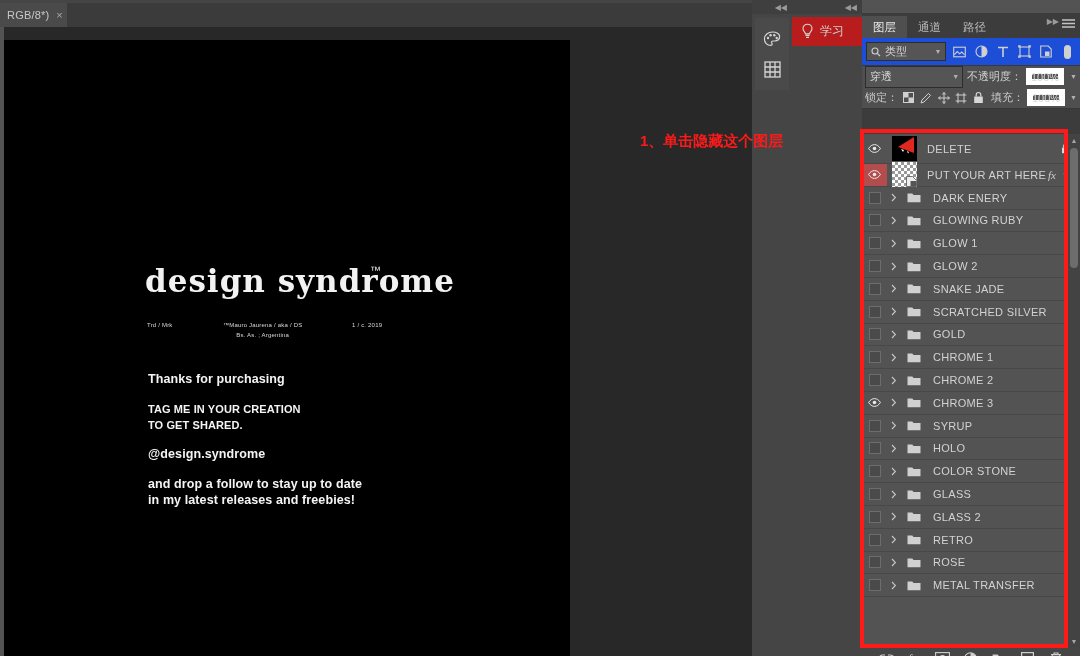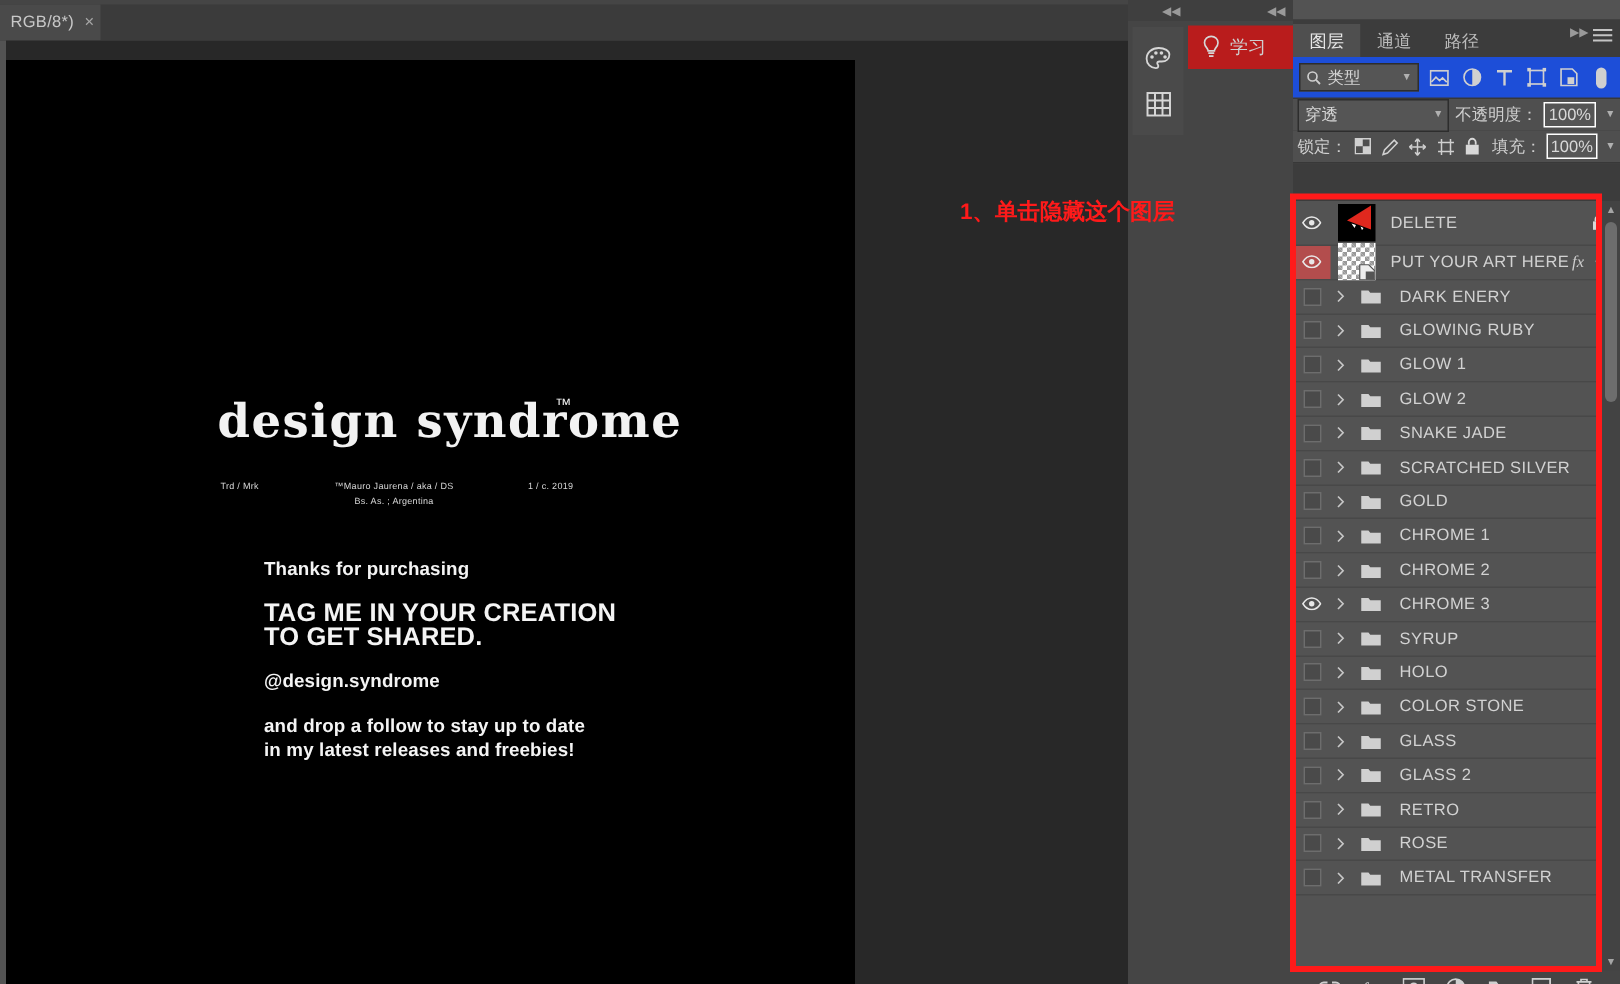--- a/index.html
+++ b/index.html
@@ -46,24 +46,24 @@
     position: absolute; left: 366px; top: 224px;
     font-size: 11px; color: #f0f0f0; font-family: "Liberation Sans", sans-serif;
   }
   .fine { position: absolute; color: #d8d8d8; font-size: 6px; letter-spacing: .2px; white-space: nowrap; }
   .fine.f1 { left: 143px; top: 282px; }
   .fine.f2 { left: 219px; top: 280px; text-align: center; line-height: 10px; }
   .fine.f3 { left: 348px; top: 282px; }
 
   .body-txt {
     position: absolute; color: #f4f4f4; font-weight: 700;
-    font-size: 12.5px; letter-spacing: .1px; line-height: 16px; white-space: pre-line; margin-left: 28px;
+    font-size: 12.5px; letter-spacing: .1px; line-height: 16px; white-space: pre-line;
   }
   .b1 { left: 144px; top: 331px; }
-  .b2 { left: 144px; top: 361px; font-size: 17px; }
+  .b2 { left: 144px; top: 361px; font-size: 11px; }
   .b3 { left: 144px; top: 406px; }
   .b4 { left: 144px; top: 436px; }
 
   
   .annot {
     position: absolute; left: 640px; top: 132px;
     color: #ff1a1a; font-size: 15px; font-weight: 700; white-space: nowrap;
     z-index: 40;
   }
 
@@ -125,21 +125,21 @@
     height: 21px; background: #4f4f4f; display: flex; align-items: center; padding: 0 3px; gap: 4px;
   }
   .blend-select {
     width: 110px; height: 18px; background: #555; border: 1px solid #2d2d2d;
     display: flex; align-items: center; padding: 10px 4px; position: relative;
   }
   .blend-select .btext { color: #d4d4d4; font-size: 11px; }
   .blend-select .bcaret { position: absolute; right: 3px; color: #b0b0b0; font-size: 7px; }
   .lbl { color: #cfcfcf; font-size: 11px; white-space: nowrap; }
   .numbox {
-    width: 38px; height: 17px; background: #555; border: 1px solid #ffffff;
+    width: 38px; height: 17px; background: #555; border: 6px solid #ffffff;
     color: #d8d8d8; font-size: 11px; display: flex; align-items: center; justify-content: center;
   }
   .mini-caret { color:#b0b0b0; font-size:7px; margin-left:2px; }
 
   .lp-lock {
     height: 22px; background: #4f4f4f; display: flex; align-items: center;
     padding: 0 3px; gap: 3px; border-bottom: 1px solid #383838;
   }
   .lockicon { width: 17px; height: 18px; display:flex; align-items:center; justify-content:center; }
 

